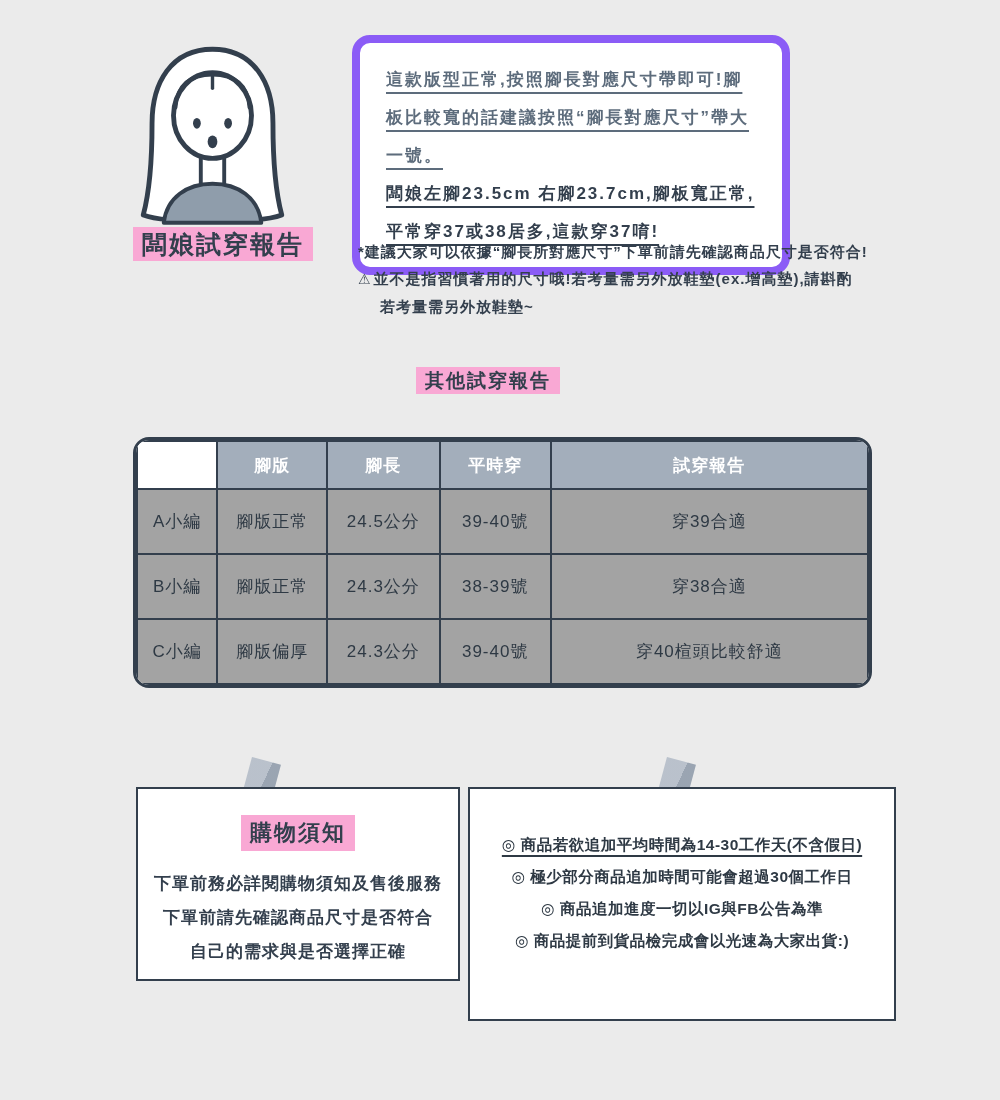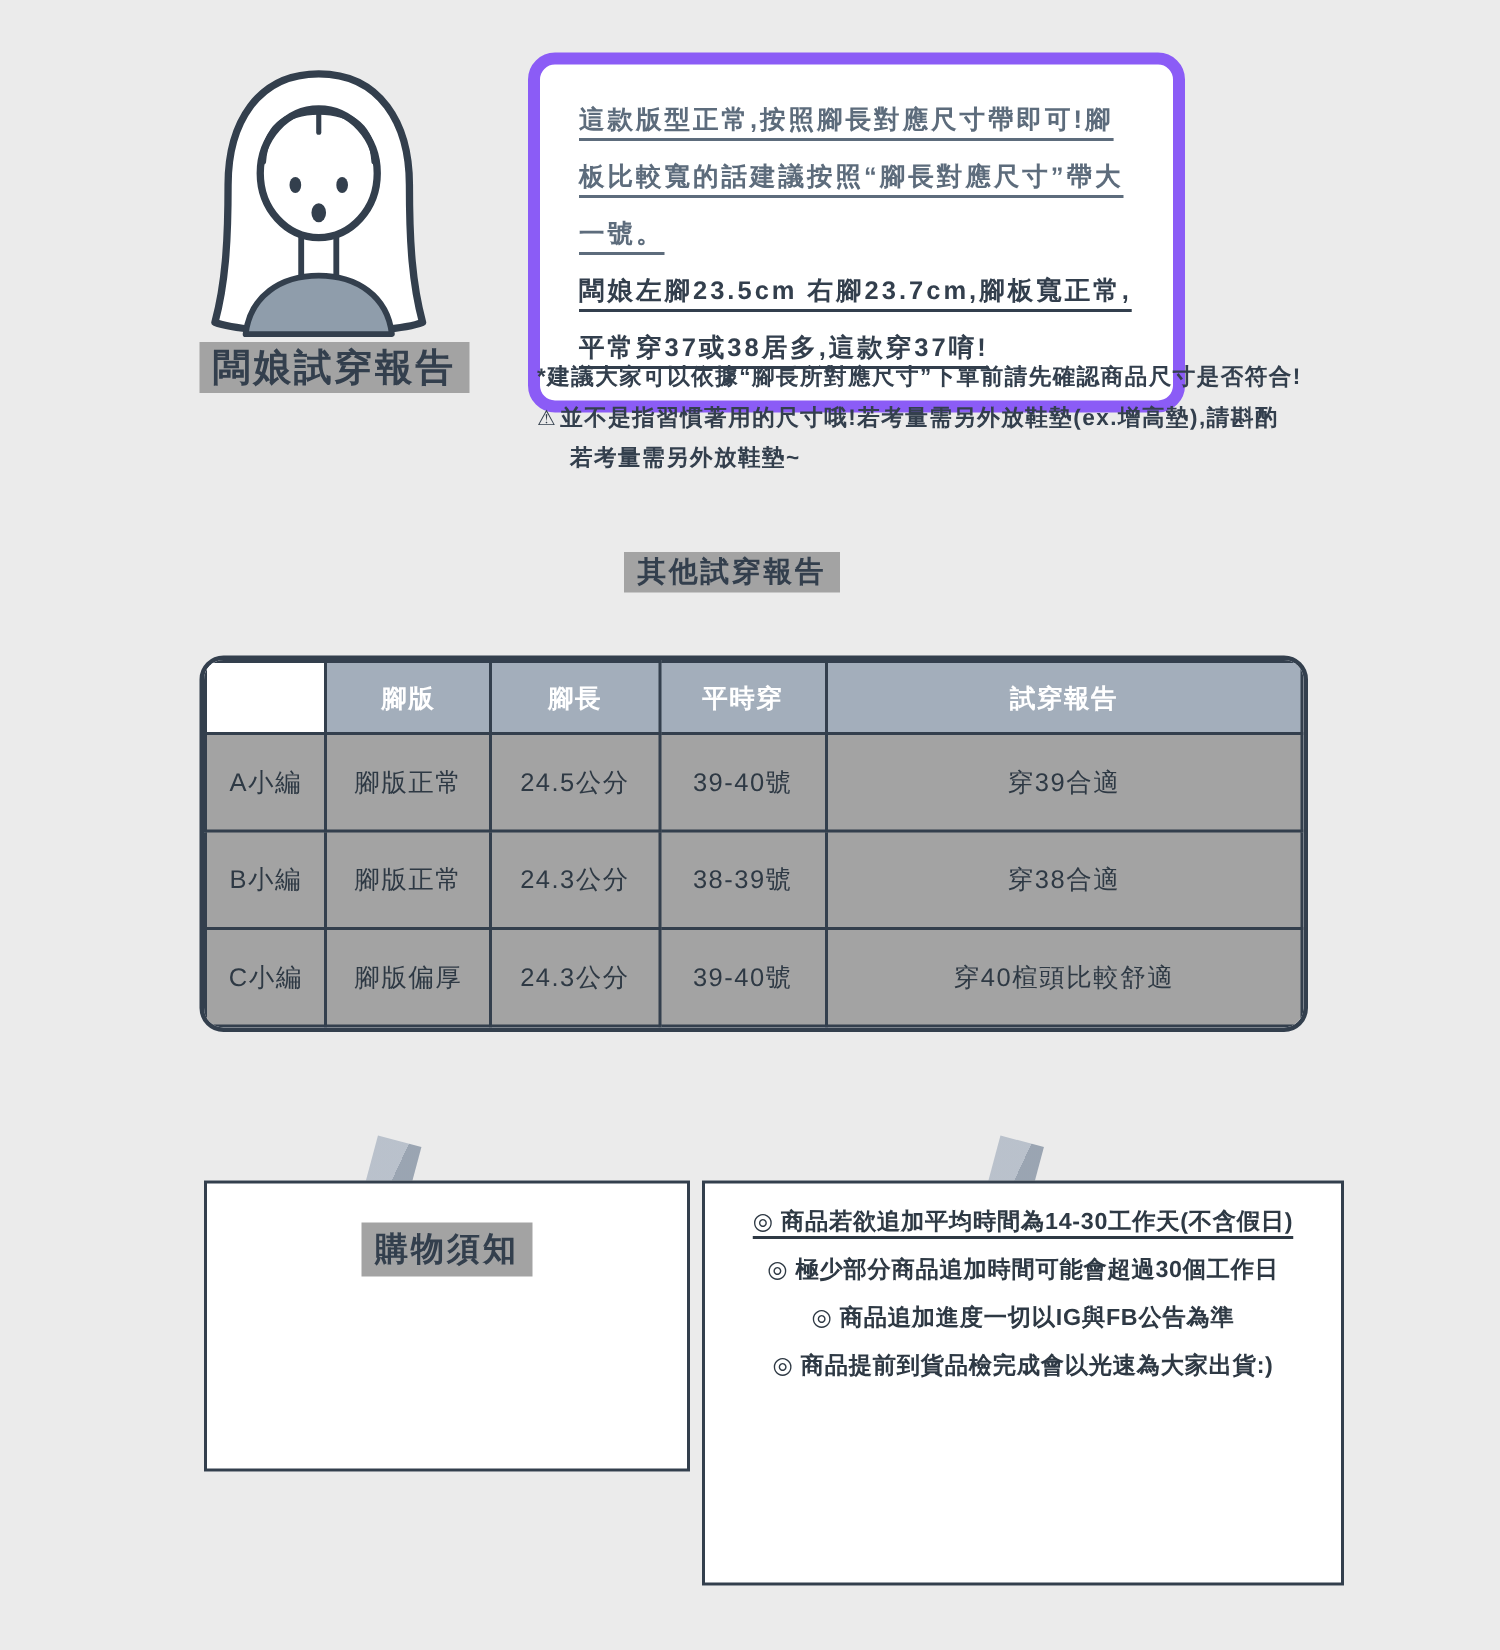--- a/index.html
+++ b/index.html
@@ -5,21 +5,21 @@
   html,body{margin:0;padding:0;}
   .canvas{
     position:relative;width:1000px;height:1100px;background:#ebebeb;
     font-family:"Liberation Sans","DejaVu Sans",sans-serif;color:#333f4d;overflow:hidden;
   }
   
   .avatar{position:absolute;left:115px;top:36px;width:195px;height:198px;}
   .avatar svg{width:100%;height:100%;display:block;}
   
   .report-label{position:absolute;left:133px;top:228px;}
-  .hl{background:#a3a3a3;padding:3px 9px;}
+  .hl{background:#f9a8d4;padding:3px 9px;}
   .report-label .hl{font-size:25px;font-weight:700;letter-spacing:2px;}
   
   .bubble{
     position:absolute;left:352px;top:35px;width:438px;box-sizing:border-box;
     background:#ffffff;border:8px solid #8b5cf6;border-radius:18px;
     padding:18px 26px 16px 26px;
   }
   .bubble p{margin:0;font-size:17px;line-height:38px;letter-spacing:2px;}
   .bubble .p1{color:#5d6c7c;font-weight:600;}
   .bubble .p2{color:#333f4d;font-weight:700;}
@@ -45,21 +45,21 @@
   .col-foot{width:15%;}
   .col-len{width:15.4%;}
   .col-size{width:15.2%;}
   .col-report{width:43.4%;}
   
   .box{position:absolute;background:#ffffff;border:2.5px solid #333f4d;box-sizing:border-box;text-align:center;}
   .notice-box{left:108px;top:787px;width:324px;height:194px;padding-top:26px;margin-left:28px;}
   .notice-box .box-title{font-size:22px;font-weight:700;letter-spacing:2px;display:inline-block;}
   .notice-line{font-size:17px;font-weight:700;line-height:34px;letter-spacing:1px;margin-top:0;}
   .notice-lines{margin-top:16px;}
-  .policy-box{left:468px;top:787px;width:428px;height:270px;padding-top:10px;}
+  .policy-box{left:468px;top:787px;width:428px;height:234px;padding-top:40px;}
   .policy-line{font-size:15.5px;font-weight:600;line-height:32px;letter-spacing:0.5px;color:#2e3944;}
   .policy-line.u{text-underline-offset:5px;}
   
   .tape{
     position:absolute;width:30px;height:50px;
     background:linear-gradient(100deg,#b7bfca 0 55%,#96a1af 55% 100%);
     transform:rotate(15deg);opacity:0.95;
   }
   .tape-left{left:245px;top:760px;}
   .tape-right{left:660px;top:760px;}
@@ -144,20 +144,25 @@
         </tr>
       </tbody>
     </table>
   </div>
 
   <div class="tape tape-left"></div>
   <div class="tape tape-right"></div>
 
   <div class="box notice-box">
     <span class="hl box-title">購物須知</span>
+    <div class="notice-lines">
+      <div class="notice-line">下單前務必詳閱購物須知及售後服務</div>
+      <div class="notice-line">下單前請先確認商品尺寸是否符合</div>
+      <div class="notice-line">自己的需求與是否選擇正確</div>
+    </div>
   </div>
 
   <div class="box policy-box">
     <div class="policy-line u">◎ 商品若欲追加平均時間為14-30工作天(不含假日)</div>
     <div class="policy-line">◎ 極少部分商品追加時間可能會超過30個工作日</div>
     <div class="policy-line">◎ 商品追加進度一切以IG與FB公告為準</div>
     <div class="policy-line">◎ 商品提前到貨品檢完成會以光速為大家出貨:)</div>
   </div>
 
 </div>

